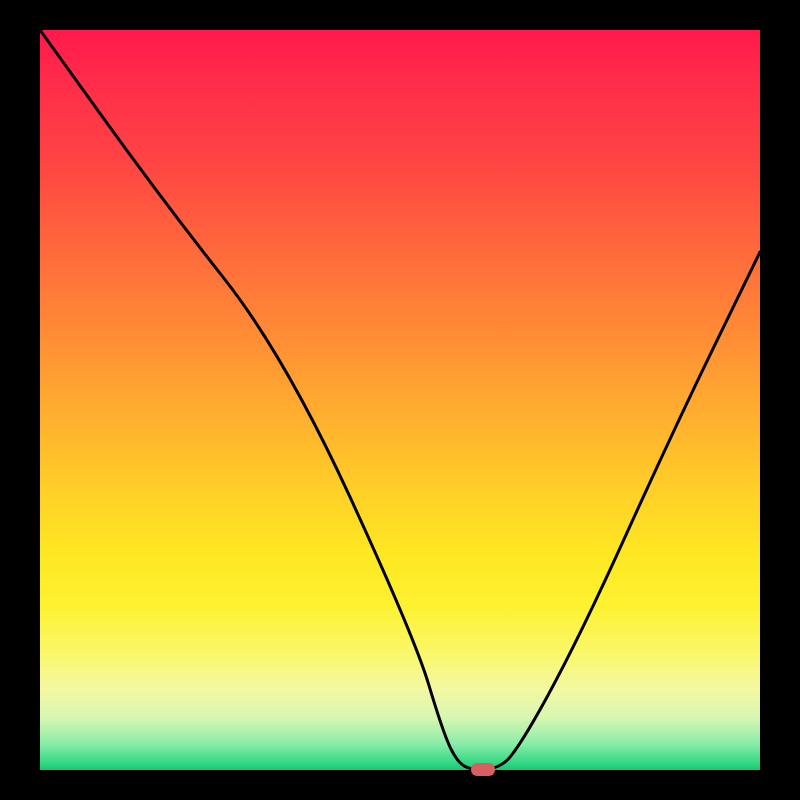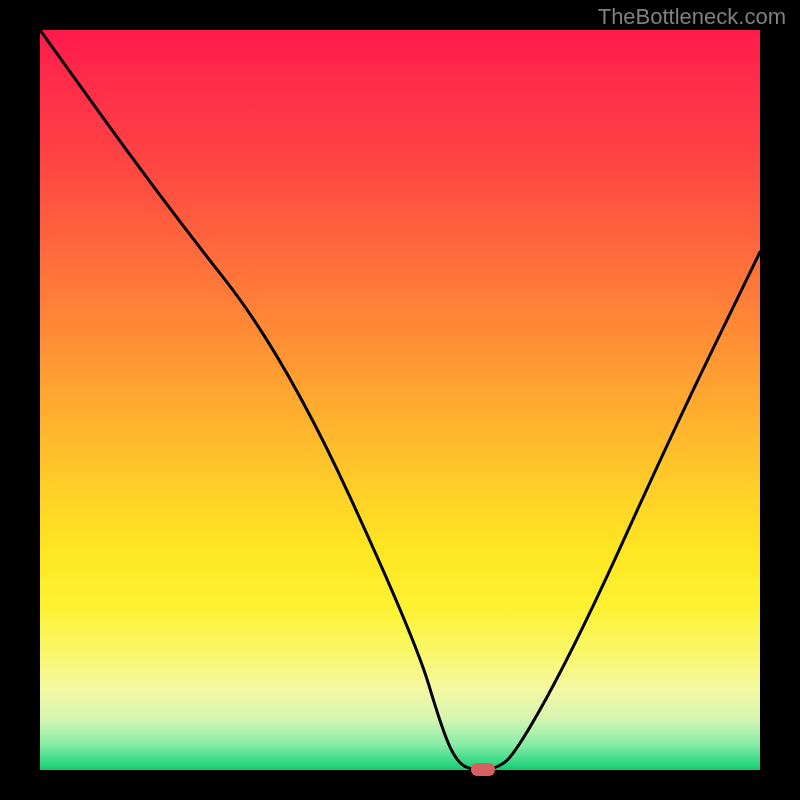--- a/index.html
+++ b/index.html
@@ -66,21 +66,20 @@
     height: 13px;
     border-radius: 6px;
     background: #d66060;
     z-index: 3;
   }
 </style>
 </head>
 <body>
 
 <div class="container">
-  <div class="watermark">TheBottleneck.com</div>
 
   <div class="plot-area">
     <div class="gradient"></div>
 
     <svg class="curve" viewBox="0 0 720 740" preserveAspectRatio="none">
       <path id="curve-path" stroke="#000000" stroke-width="3" fill="none" stroke-linecap="round" stroke-linejoin="round" d="M 0.0 0.0 Q 0.0 0.0 61.2 85.1 Q 122.4 170.2 183.6 247.9 Q 244.8 325.6 309.6 466.2 Q 374.4 606.8 388.8 654.9 Q 403.2 703.0 410.4 717.8 Q 417.6 732.6 424.8 736.3 Q 432.0 740.0 442.8 740.0 Q 453.6 740.0 464.4 732.6 Q 475.2 725.2 507.6 666.0 Q 540.0 606.8 586.8 503.2 Q 633.6 399.6 676.8 310.8 T 720.0 222.0"></path>
     </svg>
 
     <div class="marker" id="optimal-marker" style="left: 430.8px; top: 733px;"></div>
   </div>

